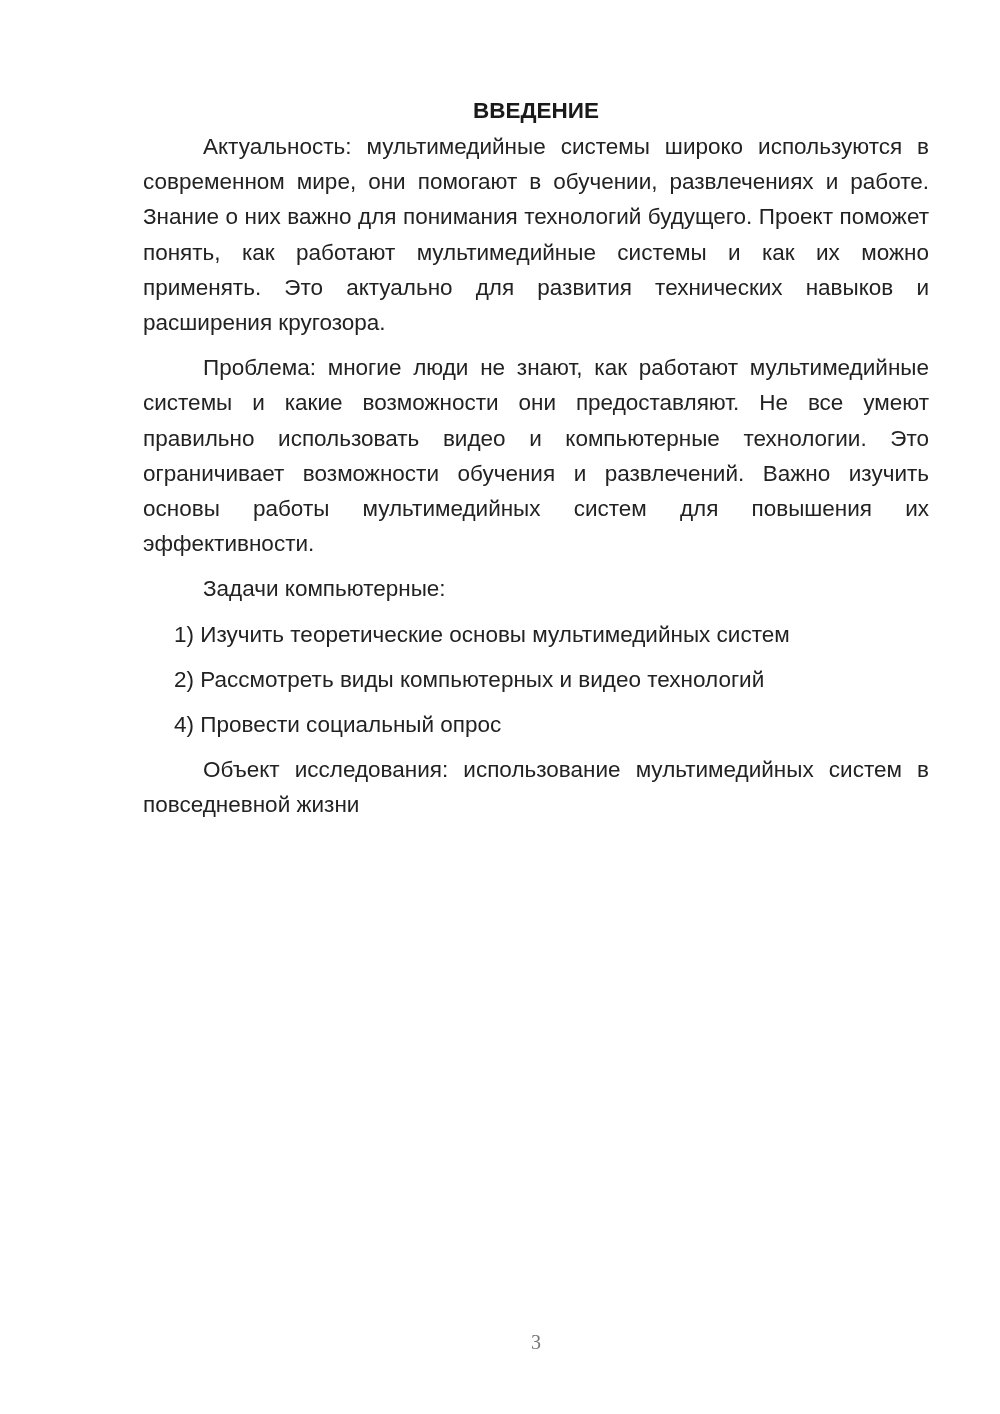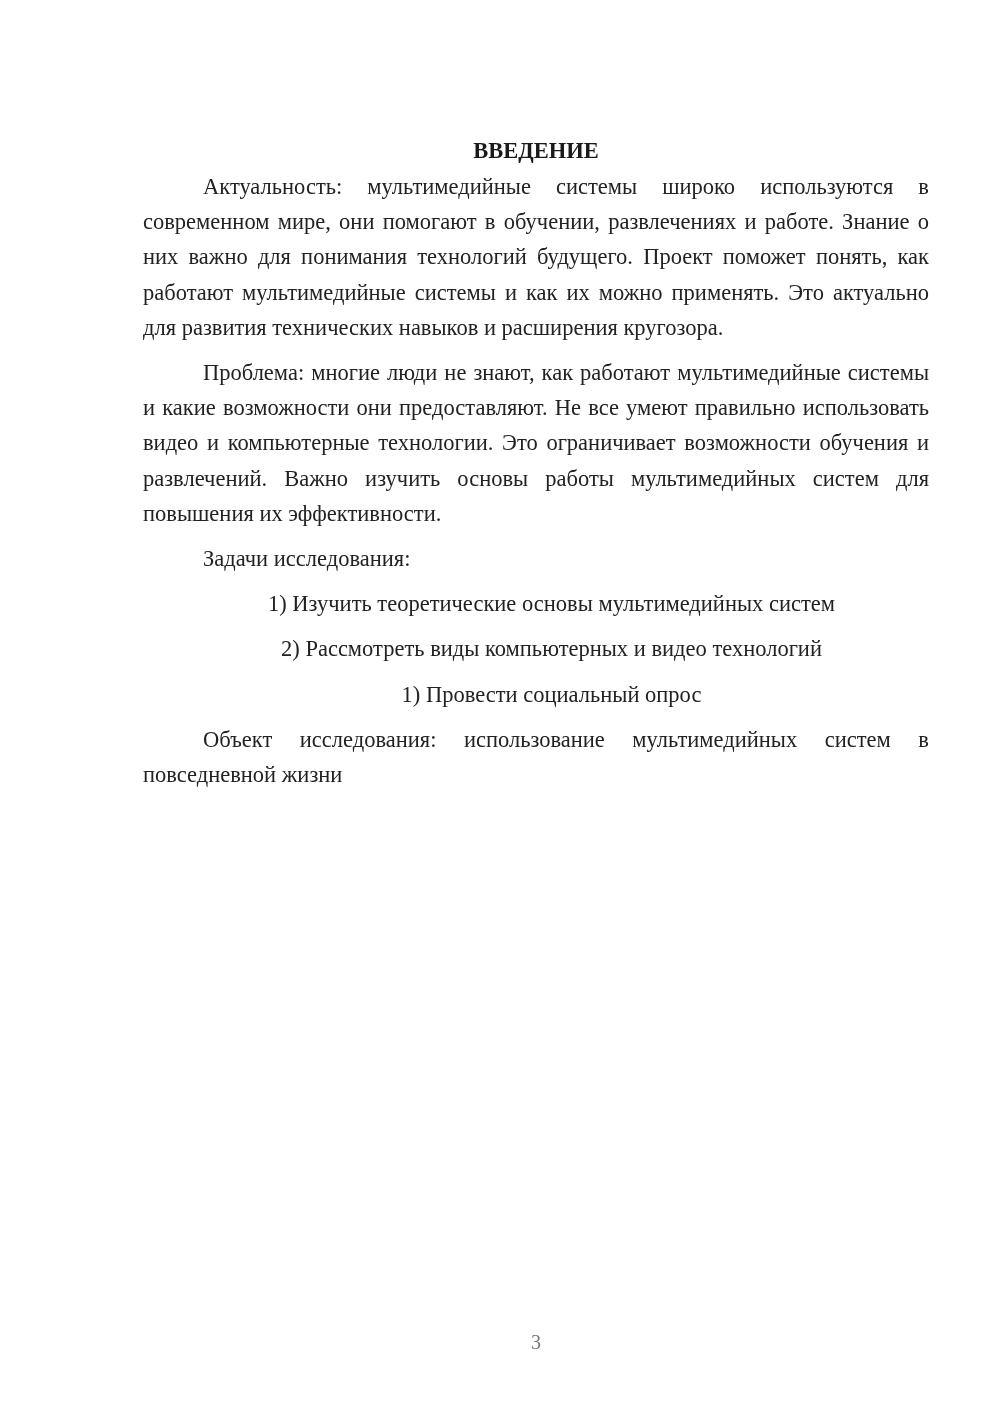--- a/index.html
+++ b/index.html
@@ -1,54 +1,54 @@
 <!DOCTYPE html>
 <html><head>
 <meta charset="utf-8">
 <style>
   html, body { margin: 0; padding: 0; background: #ffffff; }
   body { width: 1000px; height: 1414px; position: relative; overflow: hidden; }
   .page {
     position: absolute; left: 143px; top: 93px; width: 786px;
-    font-family: Liberation Serif, serif;
-    font-size: 22.5px; line-height: 35.2px; color: #222222; margin-top: 40px;
+    font-family: Liberation Sans, sans-serif;
+    font-size: 22.5px; line-height: 35.2px; color: #222222;
   }
   .title {
     text-align: center; font-weight: bold; margin: 0 0 0 0;
     line-height: 36px; height: 36px; color: #1a1a1a;
   }
   .para {
     text-align: justify; text-indent: 60px; margin: 0 0 10px 0;
   }
   .heading-line { text-indent: 60px; margin: 0 0 10px 0; }
-  .list { margin: 0 0 10px 0; padding: 0; list-style: none; text-align: center; }
+  .list { margin: 0 0 10px 0; padding: 0; list-style: none; }
   .list li { padding-left: 31px; margin: 0 0 10px 0; }
   .page-number {
     position: absolute; left: 0; width: 1072px; top: 1331px;
     text-align: center; font-family: "Liberation Serif", serif;
     font-size: 20px; color: #777777;
   }
 </style>
 </head>
 <body>
 
 <div class="page">
   <div class="title">ВВЕДЕНИЕ</div>
 
   <p class="para">Актуальность: мультимедийные системы широко используются в современном мире, они помогают в обучении, развлечениях и работе. Знание о них важно для понимания технологий будущего. Проект поможет понять, как работают мультимедийные системы и как их можно применять. Это актуально для развития технических навыков и расширения кругозора.</p>
 
   <p class="para">Проблема: многие люди не знают, как работают мультимедийные системы и какие возможности они предоставляют. Не все умеют правильно использовать видео и компьютерные технологии. Это ограничивает возможности обучения и развлечений. Важно изучить основы работы мультимедийных систем для повышения их эффективности.</p>
 
 
-  <p class="heading-line">Задачи исследования:</p>
+  <p class="heading-line">Задачи компьютерные:</p>
 
   <ul class="list">
     <li>1) Изучить теоретические основы мультимедийных систем</li>
     <li>2) Рассмотреть виды компьютерных и видео технологий</li>
-    <li>1) Провести социальный опрос</li>
+    <li>4) Провести социальный опрос</li>
   </ul>
 
   <p class="para">Объект исследования: использование мультимедийных систем в повседневной жизни</p>
 
 
 </div>
 
 <div class="page-number">3</div>
 
 </body></html>

